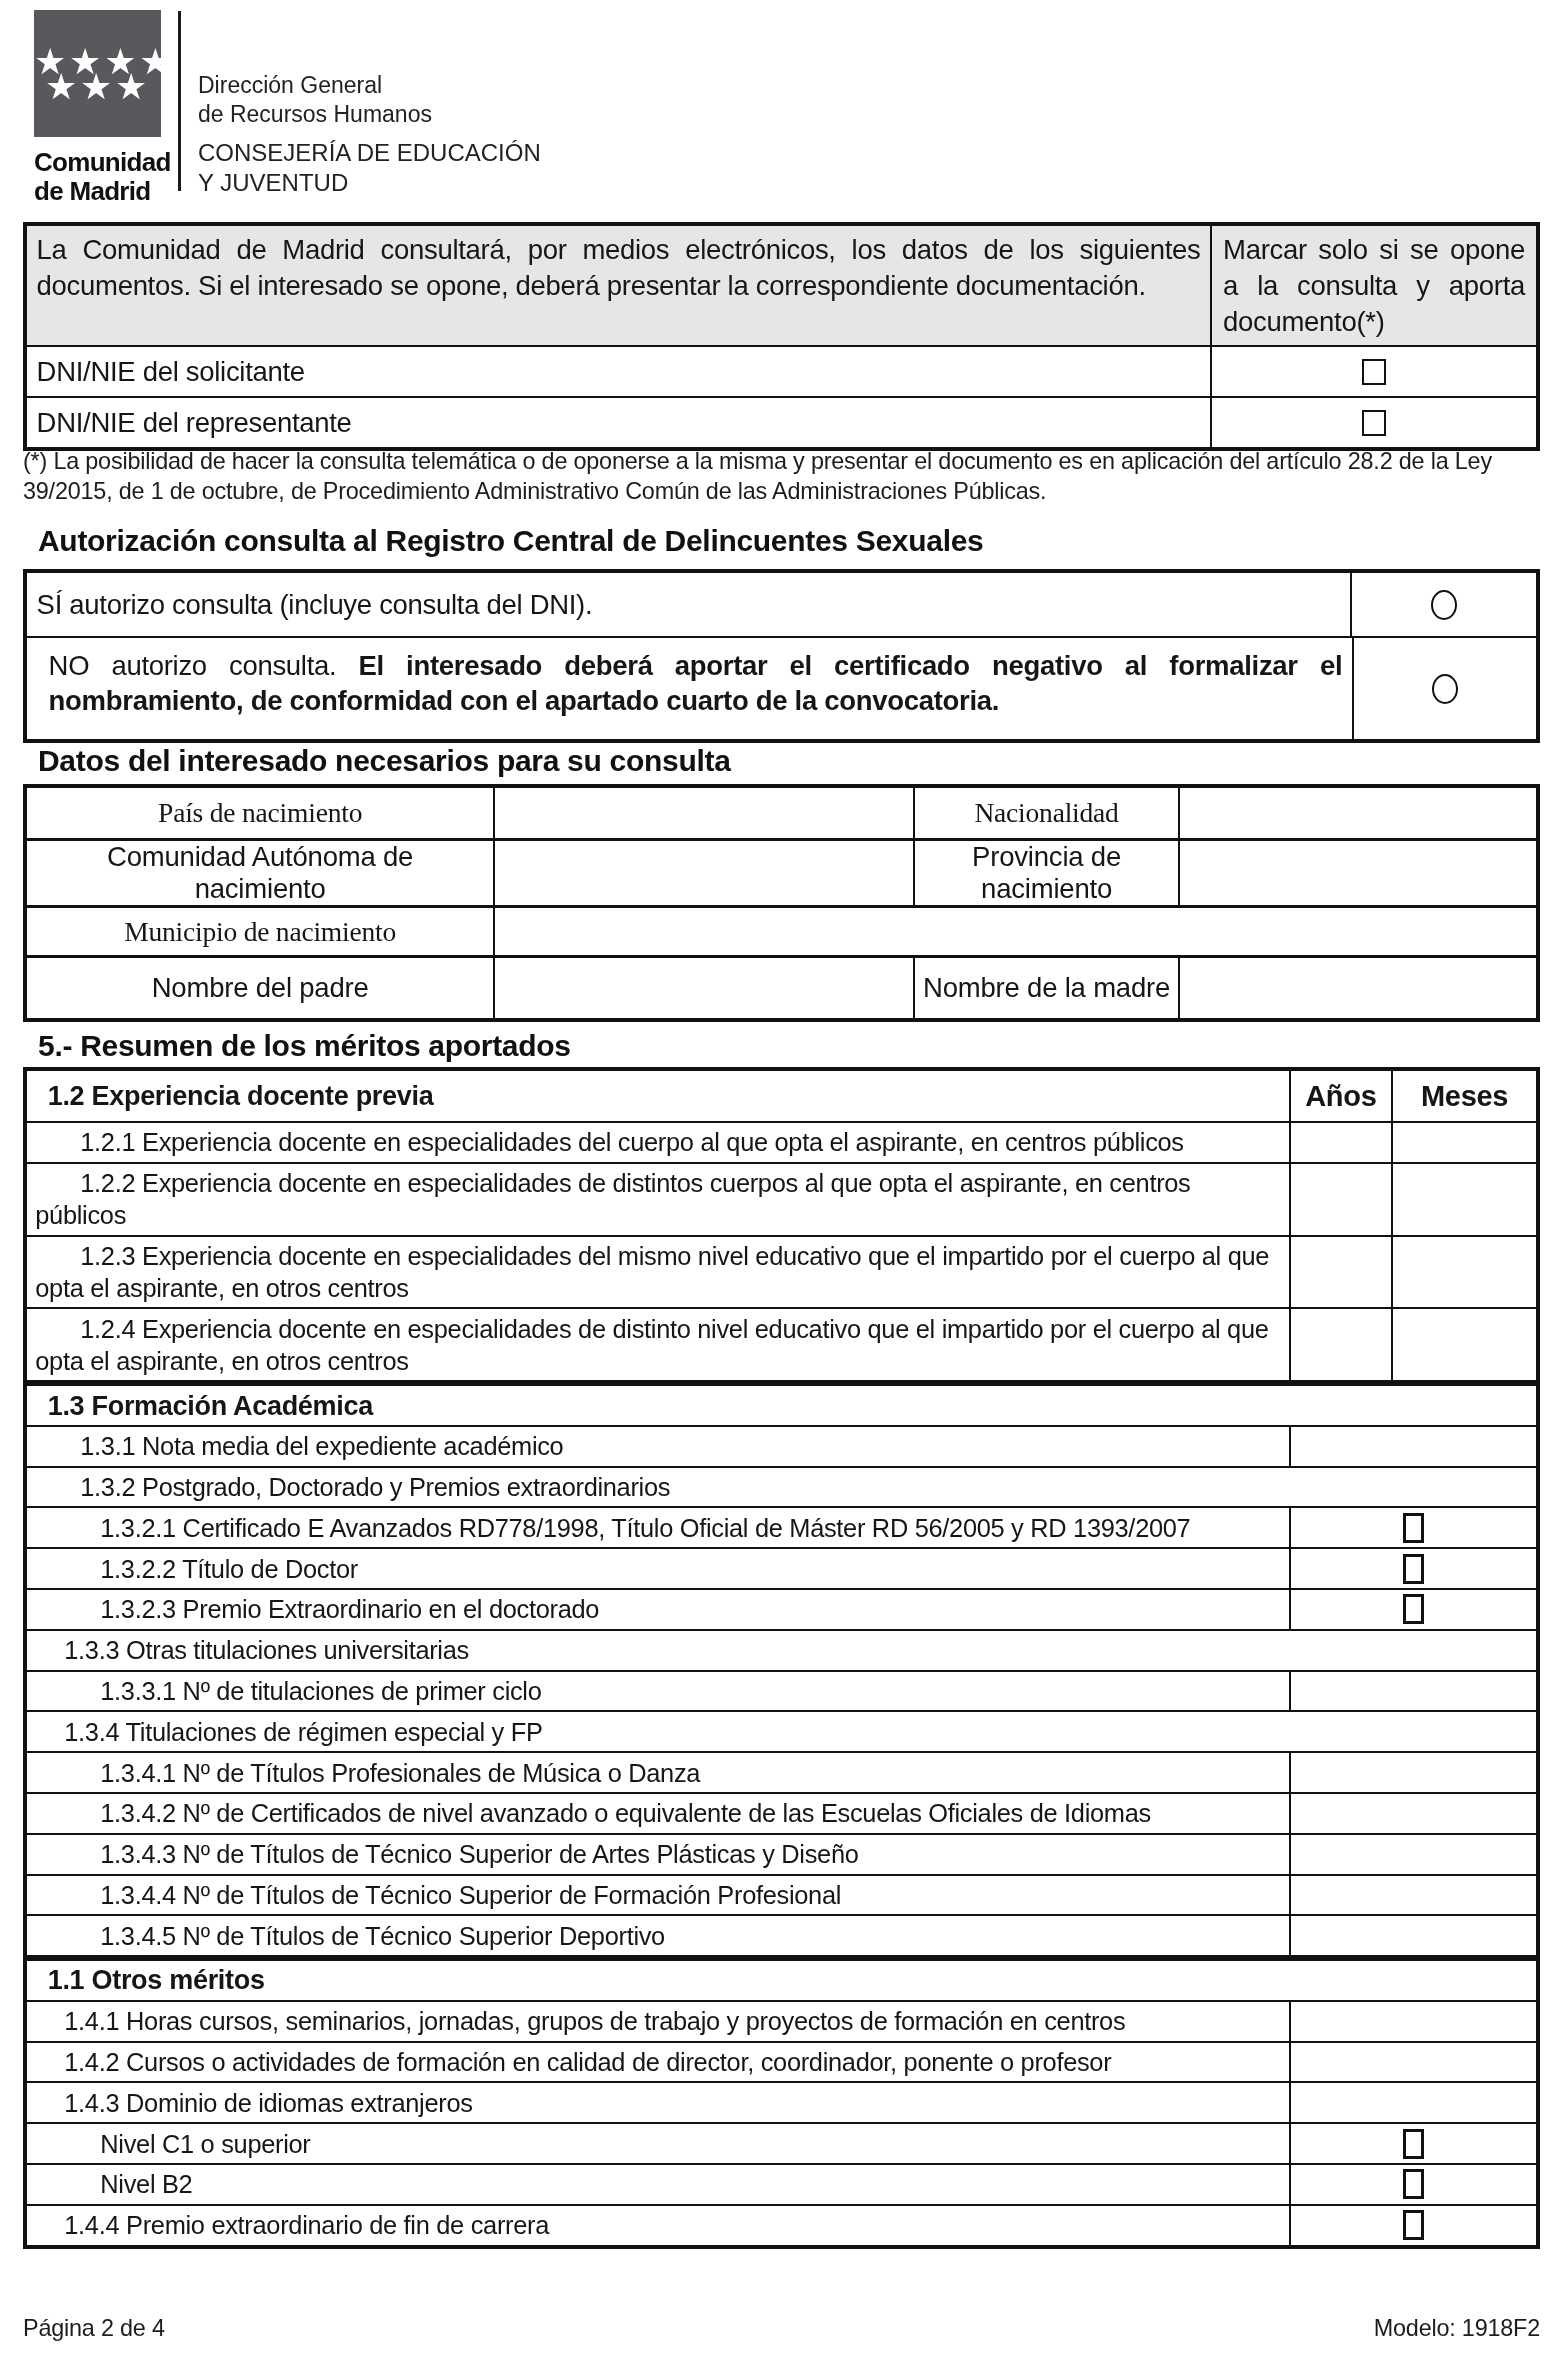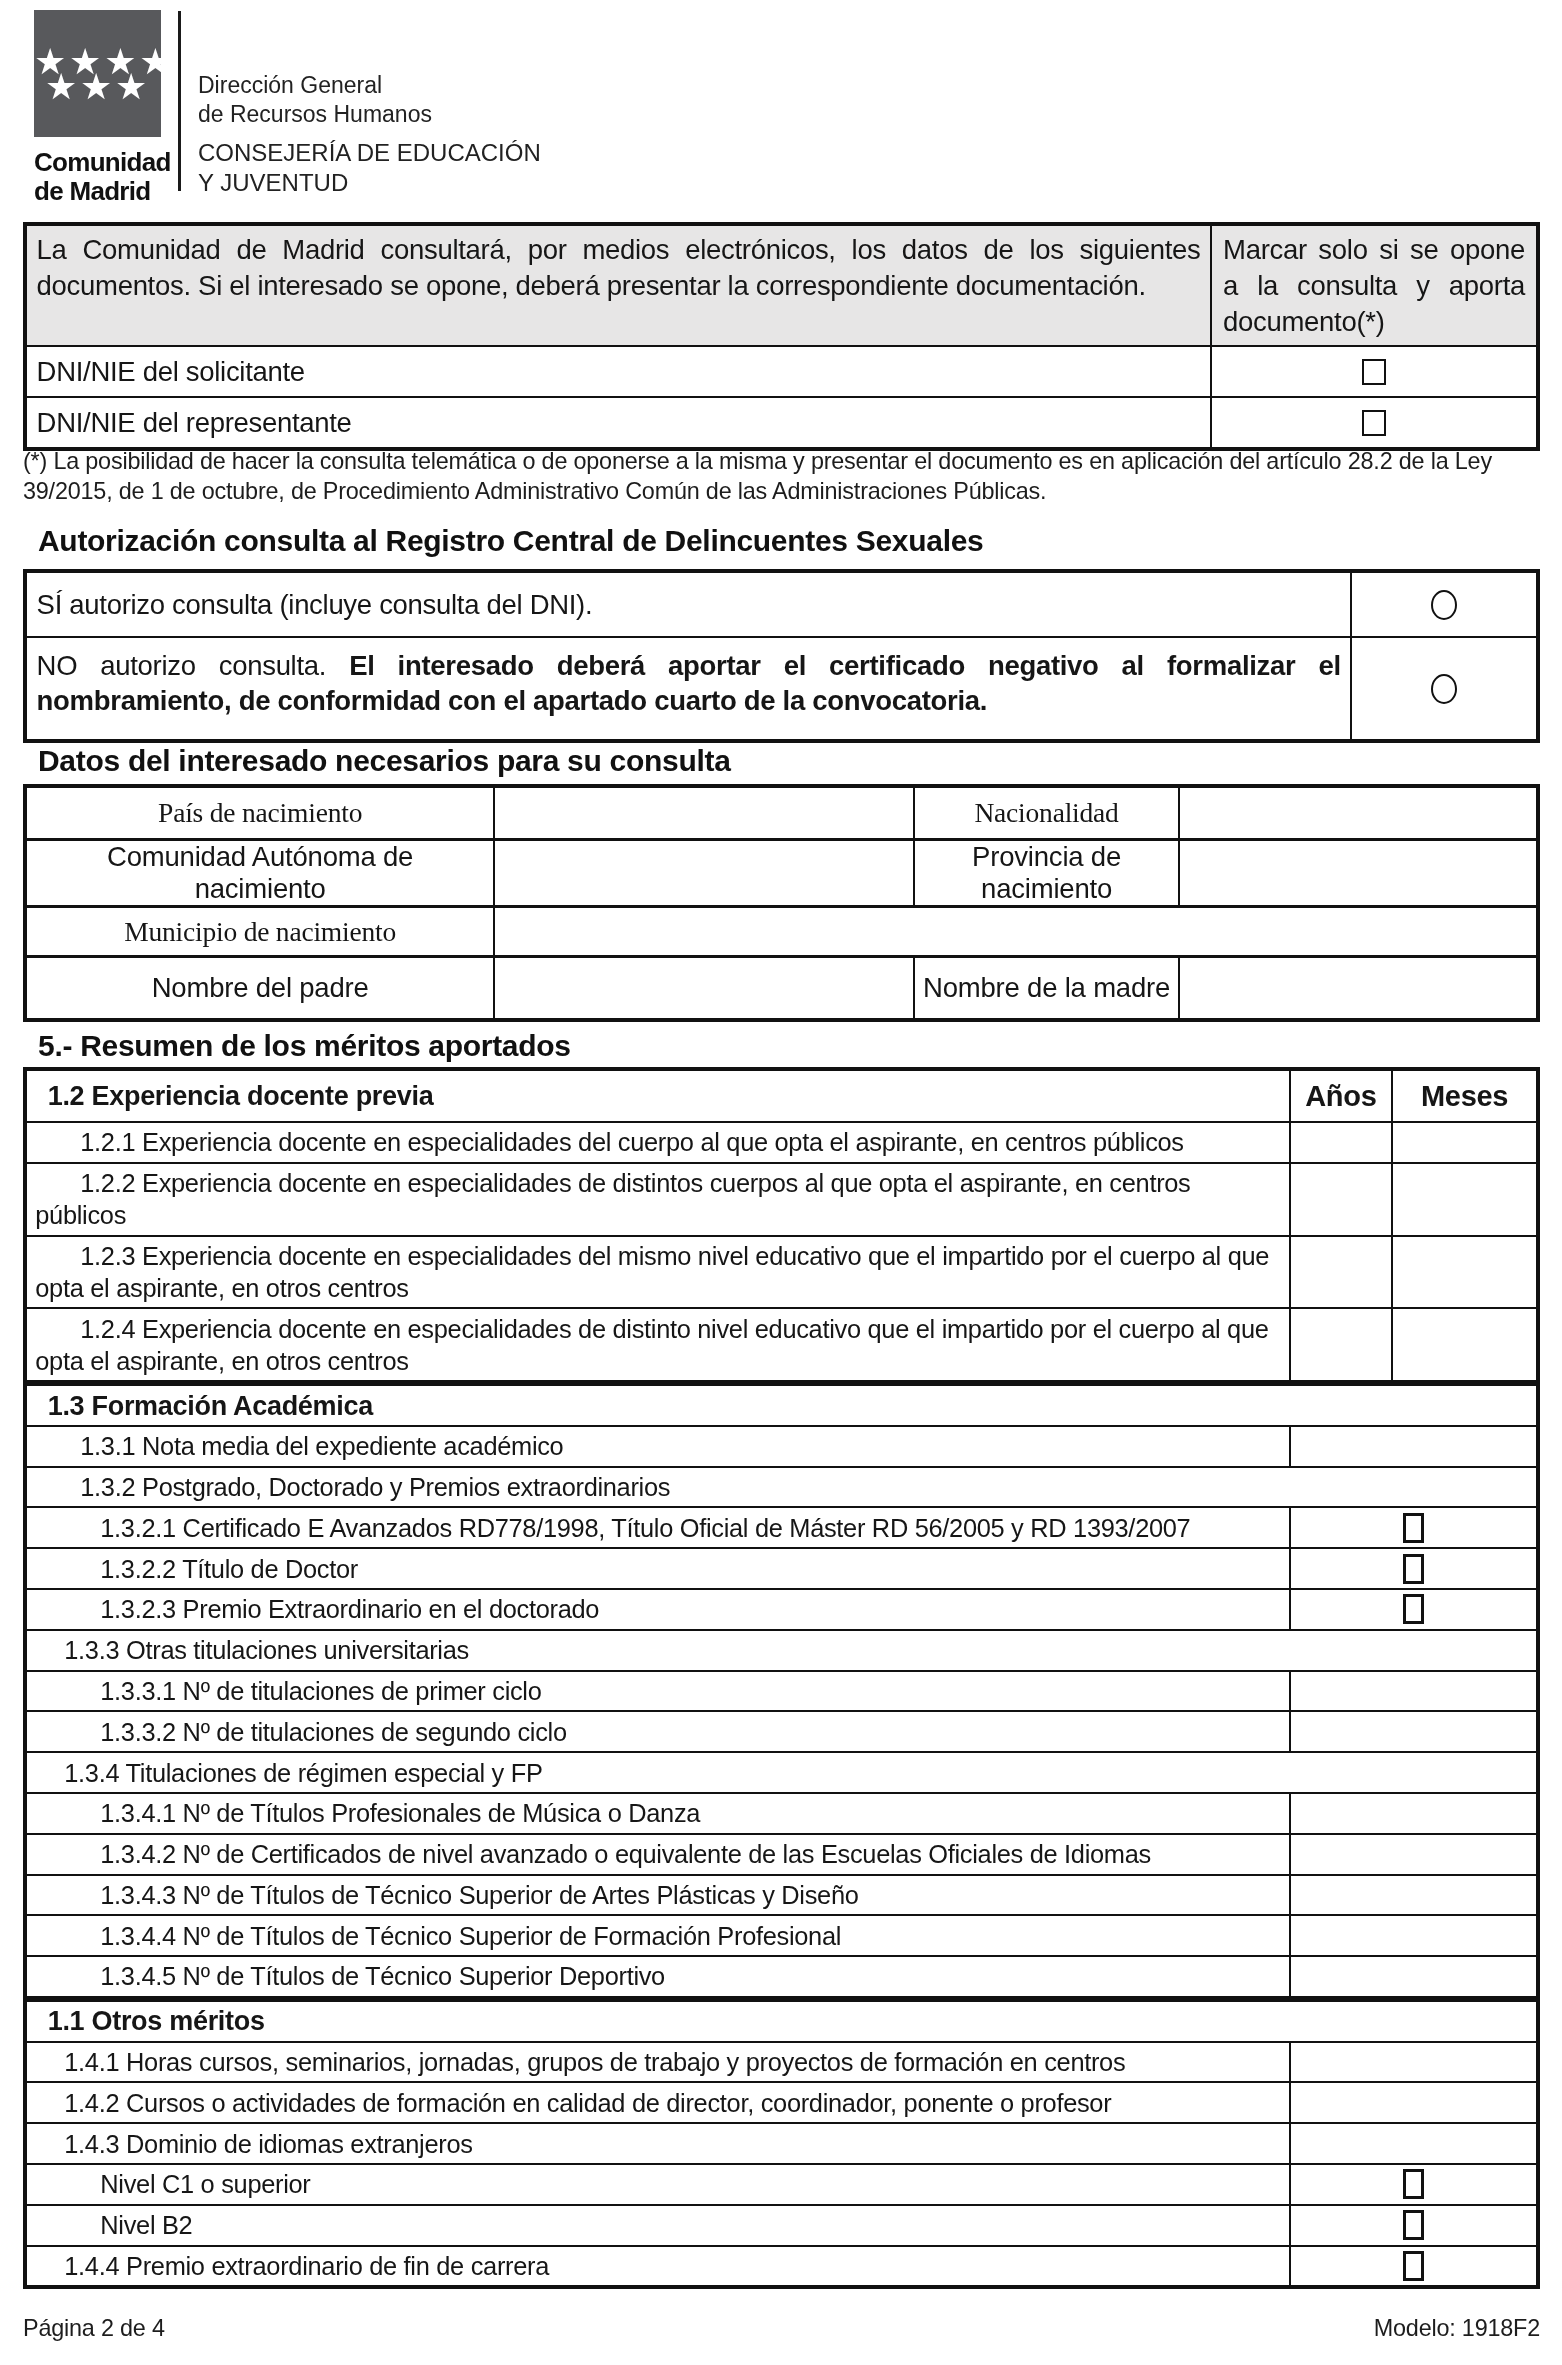--- a/index.html
+++ b/index.html
@@ -77,21 +77,21 @@
   .h-auth  { top:524px; }
   .h-datos { top:744px; }
   .h-merits{ top:1029px; }
 
   
   .auth { position:absolute; top:569px; }
   .auth .c-left { width:87.7%; padding:6.9px 9.6px; font-size:27.5px; line-height:35px; letter-spacing:-0.3px; }
   .auth .c-right { width:12.3%; display:flex; align-items:center; justify-content:center; }
   .auth .r1 { min-height:63px; }
   .auth .r1 .c-left { display:flex; align-items:center; }
-  .auth .r2 { min-height:103px; }
+  .auth .r2 { min-height:103px;padding-left:12px; }
   .auth .r2 .c-left { text-align:justify; display:block; padding-top:9.6px; }
   .radio { width:26px; height:30px; border:2.1px solid #111; border-radius:50%; background:#fff; }
 
   
   .datos { position:absolute; top:784px; }
   .datos .trow { border-top:3.4px solid #111; }
   .datos .trow:first-child { border-top:none; }
   .datos .cell { display:flex; align-items:center; justify-content:center; text-align:center; font-size:27.5px; line-height:32px; letter-spacing:-0.2px; }
   .datos .c1 { width:30.9%; }
   .datos .c2 { width:27.8%; }
@@ -322,26 +322,20 @@
         </div>
     </div>
 
     <div class="trow">
       <div class="cell lbl ind3">
           <span>1.3.3.1 Nº de titulaciones de primer ciclo</span>
         </div>
       <div class="cell c-merge vline"></div>
     </div>
 
-    <div class="trow">
-      <div class="cell lbl ind3">
-          <span>1.3.3.2 Nº de titulaciones de segundo ciclo</span>
-        </div>
-      <div class="cell c-merge vline"></div>
-    </div>
 
     <div class="trow">
       <div class="cell lbl ind1 full">
           <span>1.3.4 Titulaciones de régimen especial y FP</span>
         </div>
     </div>
 
     <div class="trow">
       <div class="cell lbl ind3">
           <span>1.3.4.1 Nº de Títulos Profesionales de Música o Danza</span>

